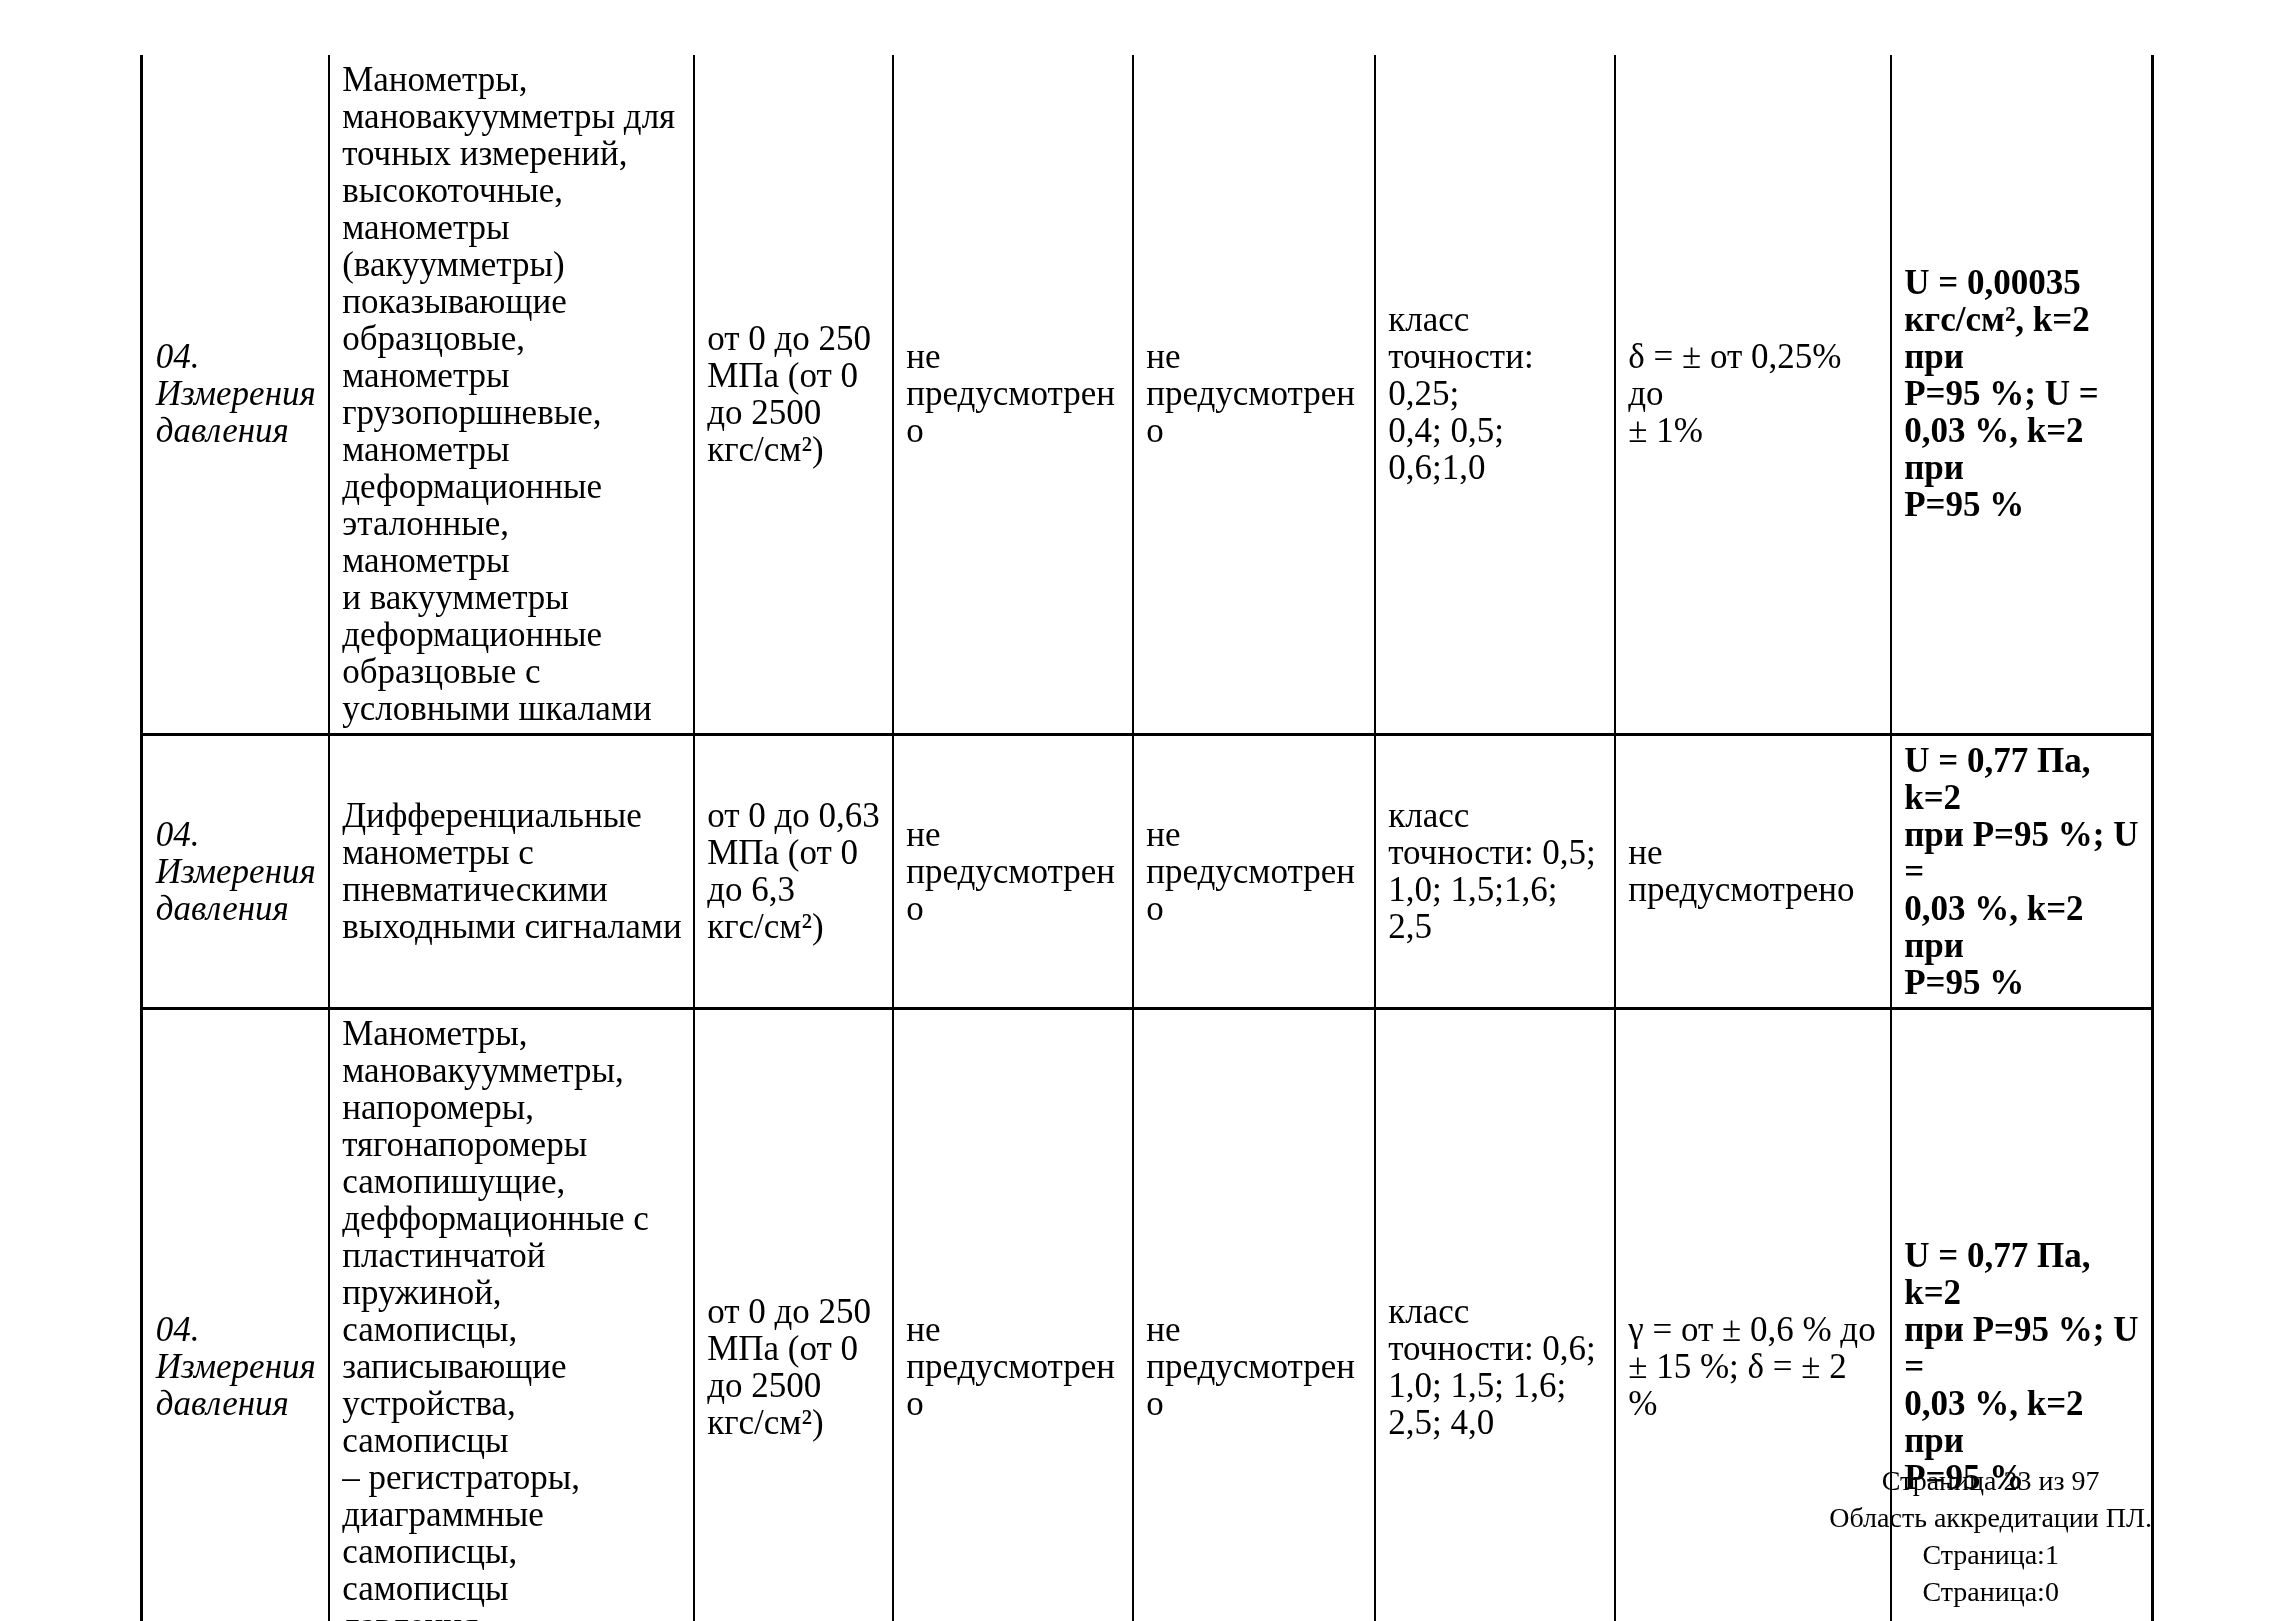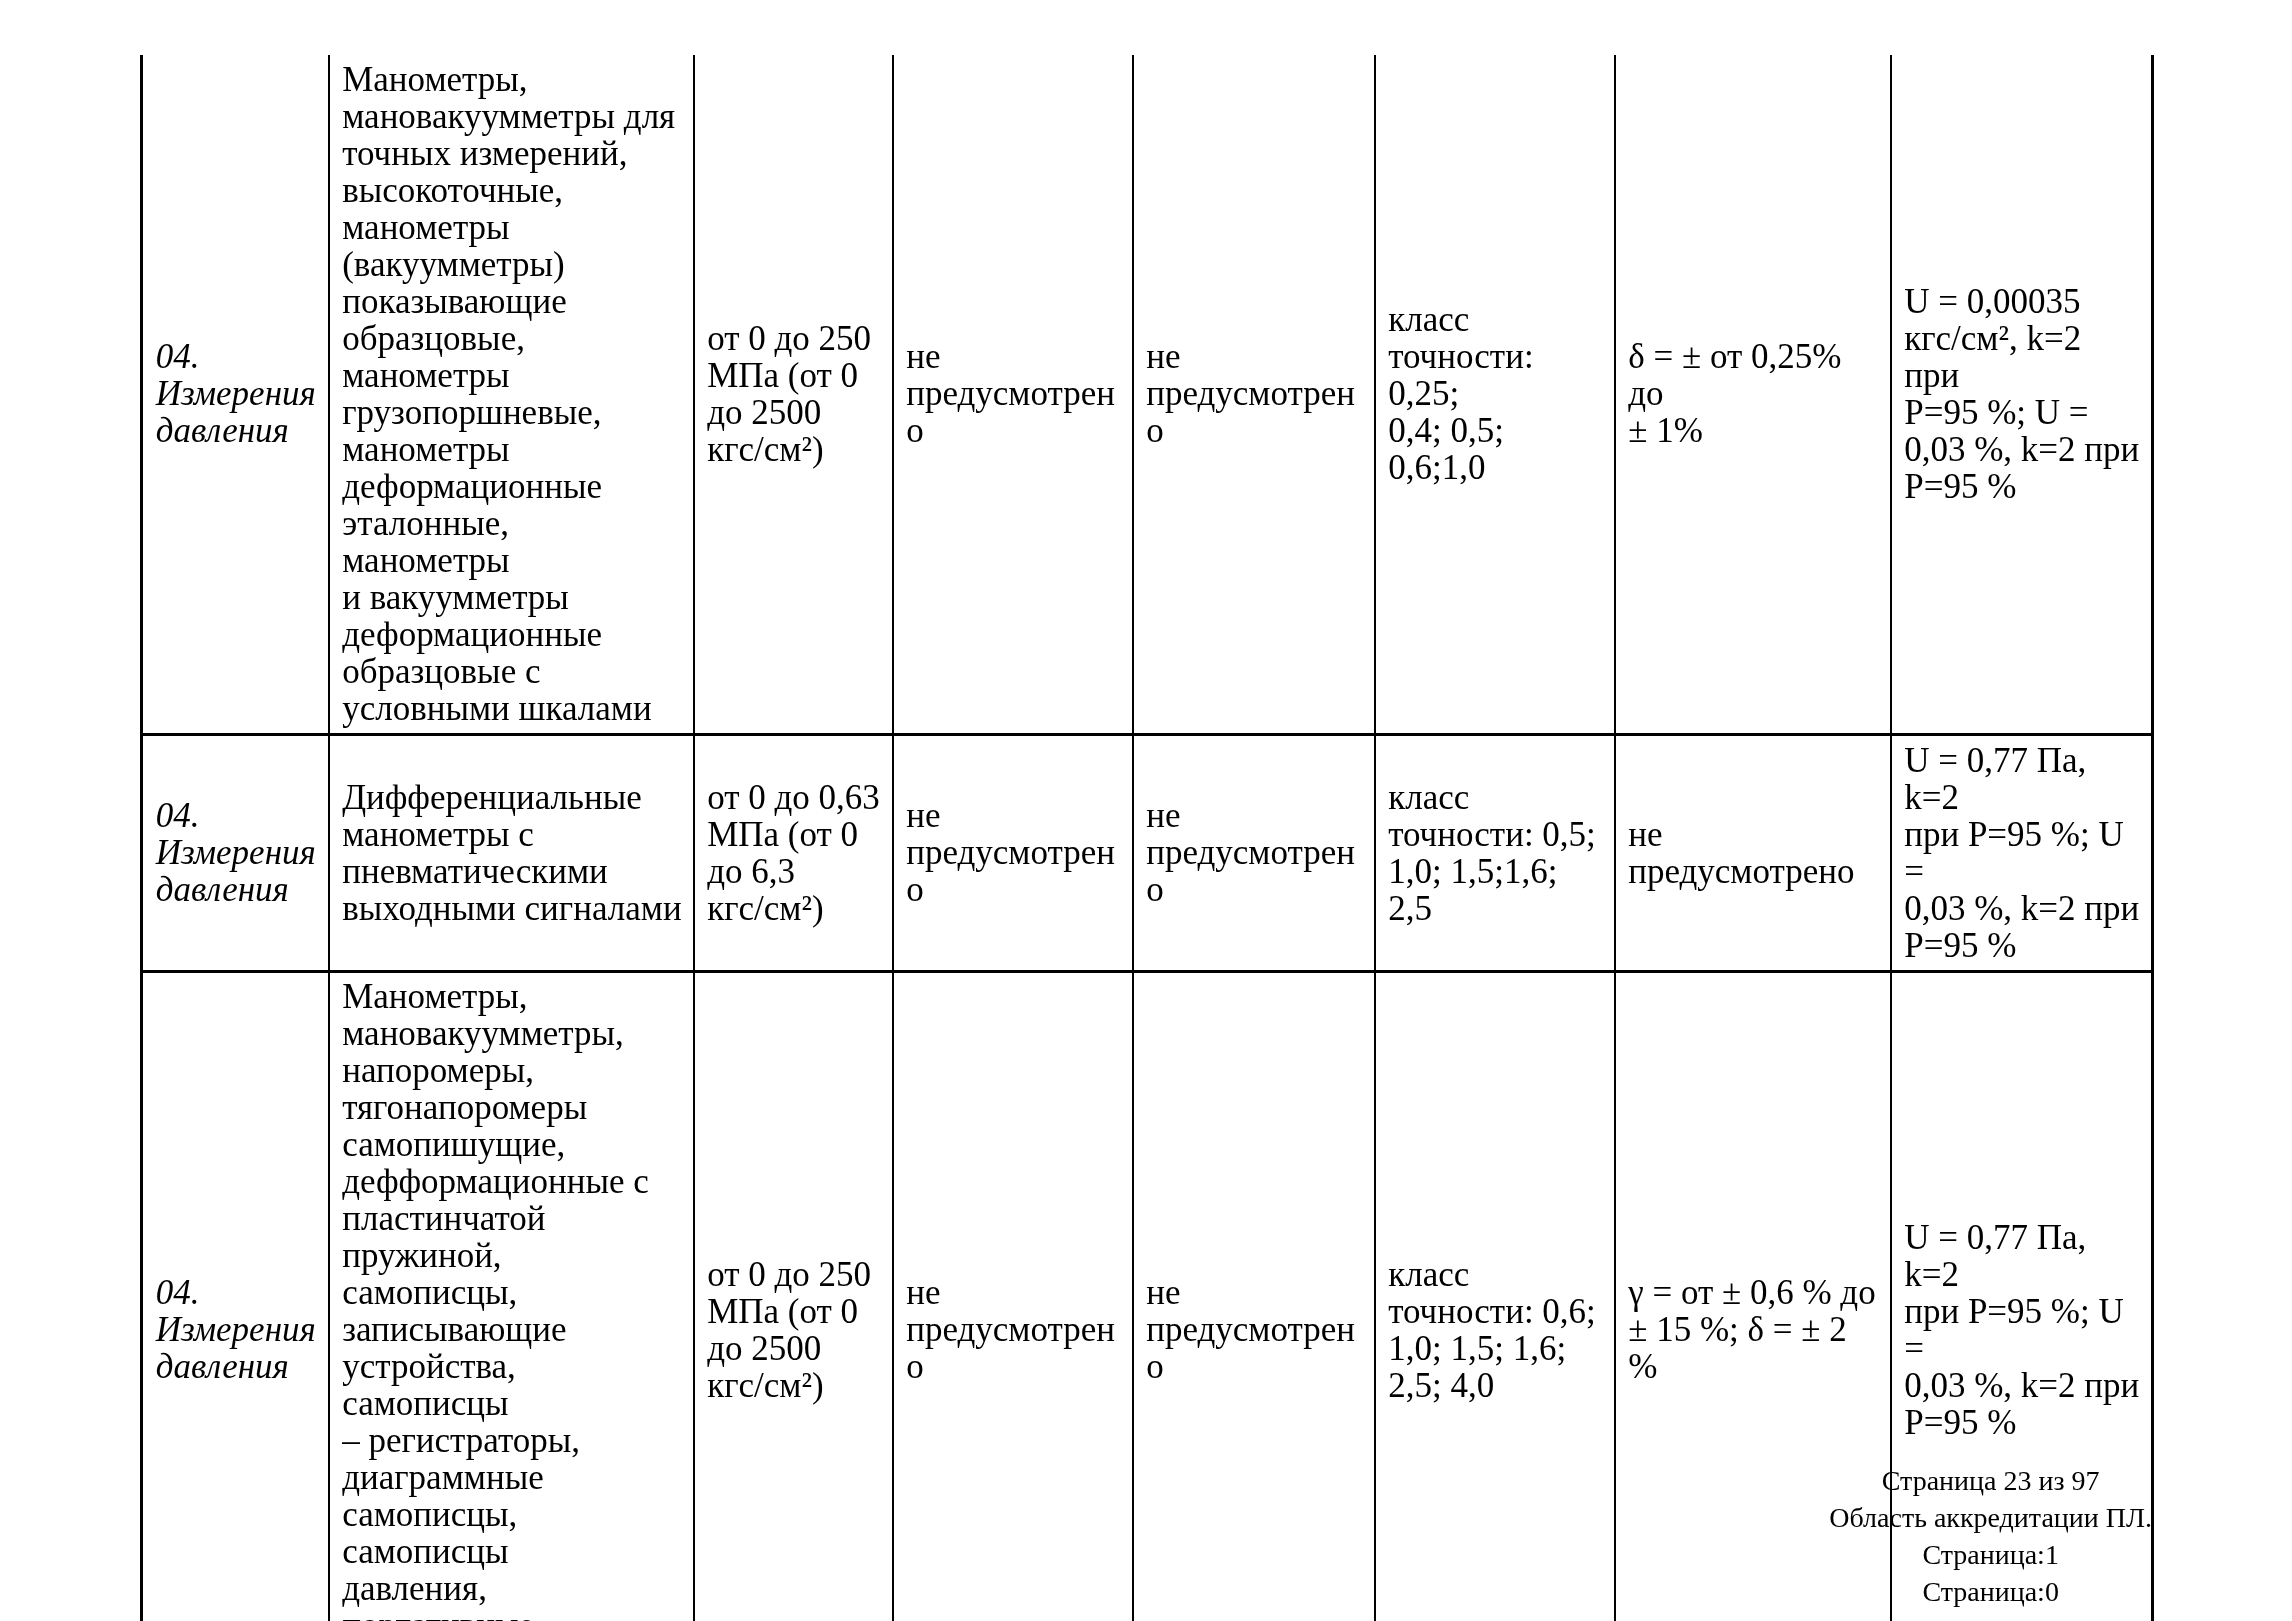--- a/index.html
+++ b/index.html
@@ -35,21 +35,21 @@
     vertical-align: middle;
     padding: 5.9px 9.8px 5.9px 12.7px;
     font-size: 35px;
     line-height: 37px;
     white-space: pre-line;
     word-wrap: break-word;
   }
   table.scope-table tr:first-child td { border-top: 0; }
   table.scope-table tr:last-child td { border-bottom: 4.9px solid #000; }
   table.scope-table td:first-child { border-left: 3.9px solid #000; font-style: italic; }
-  table.scope-table td:last-child { border-right: 3.9px solid #000; }
+  table.scope-table td:last-child { border-right: 3.9px solid #000; font-weight: bold; }
   tr.row-1 { height: 605px; }
   tr.row-2 { height: 167px; }
   tr.row-3 { height: 569px; }
   col.c1 { width: 187px; }
   col.c2 { width: 365px; }
   col.c3 { width: 199px; }
   col.c4 { width: 240px; }
   col.c5 { width: 242px; }
   col.c6 { width: 240px; }
   col.c7 { width: 276px; }

